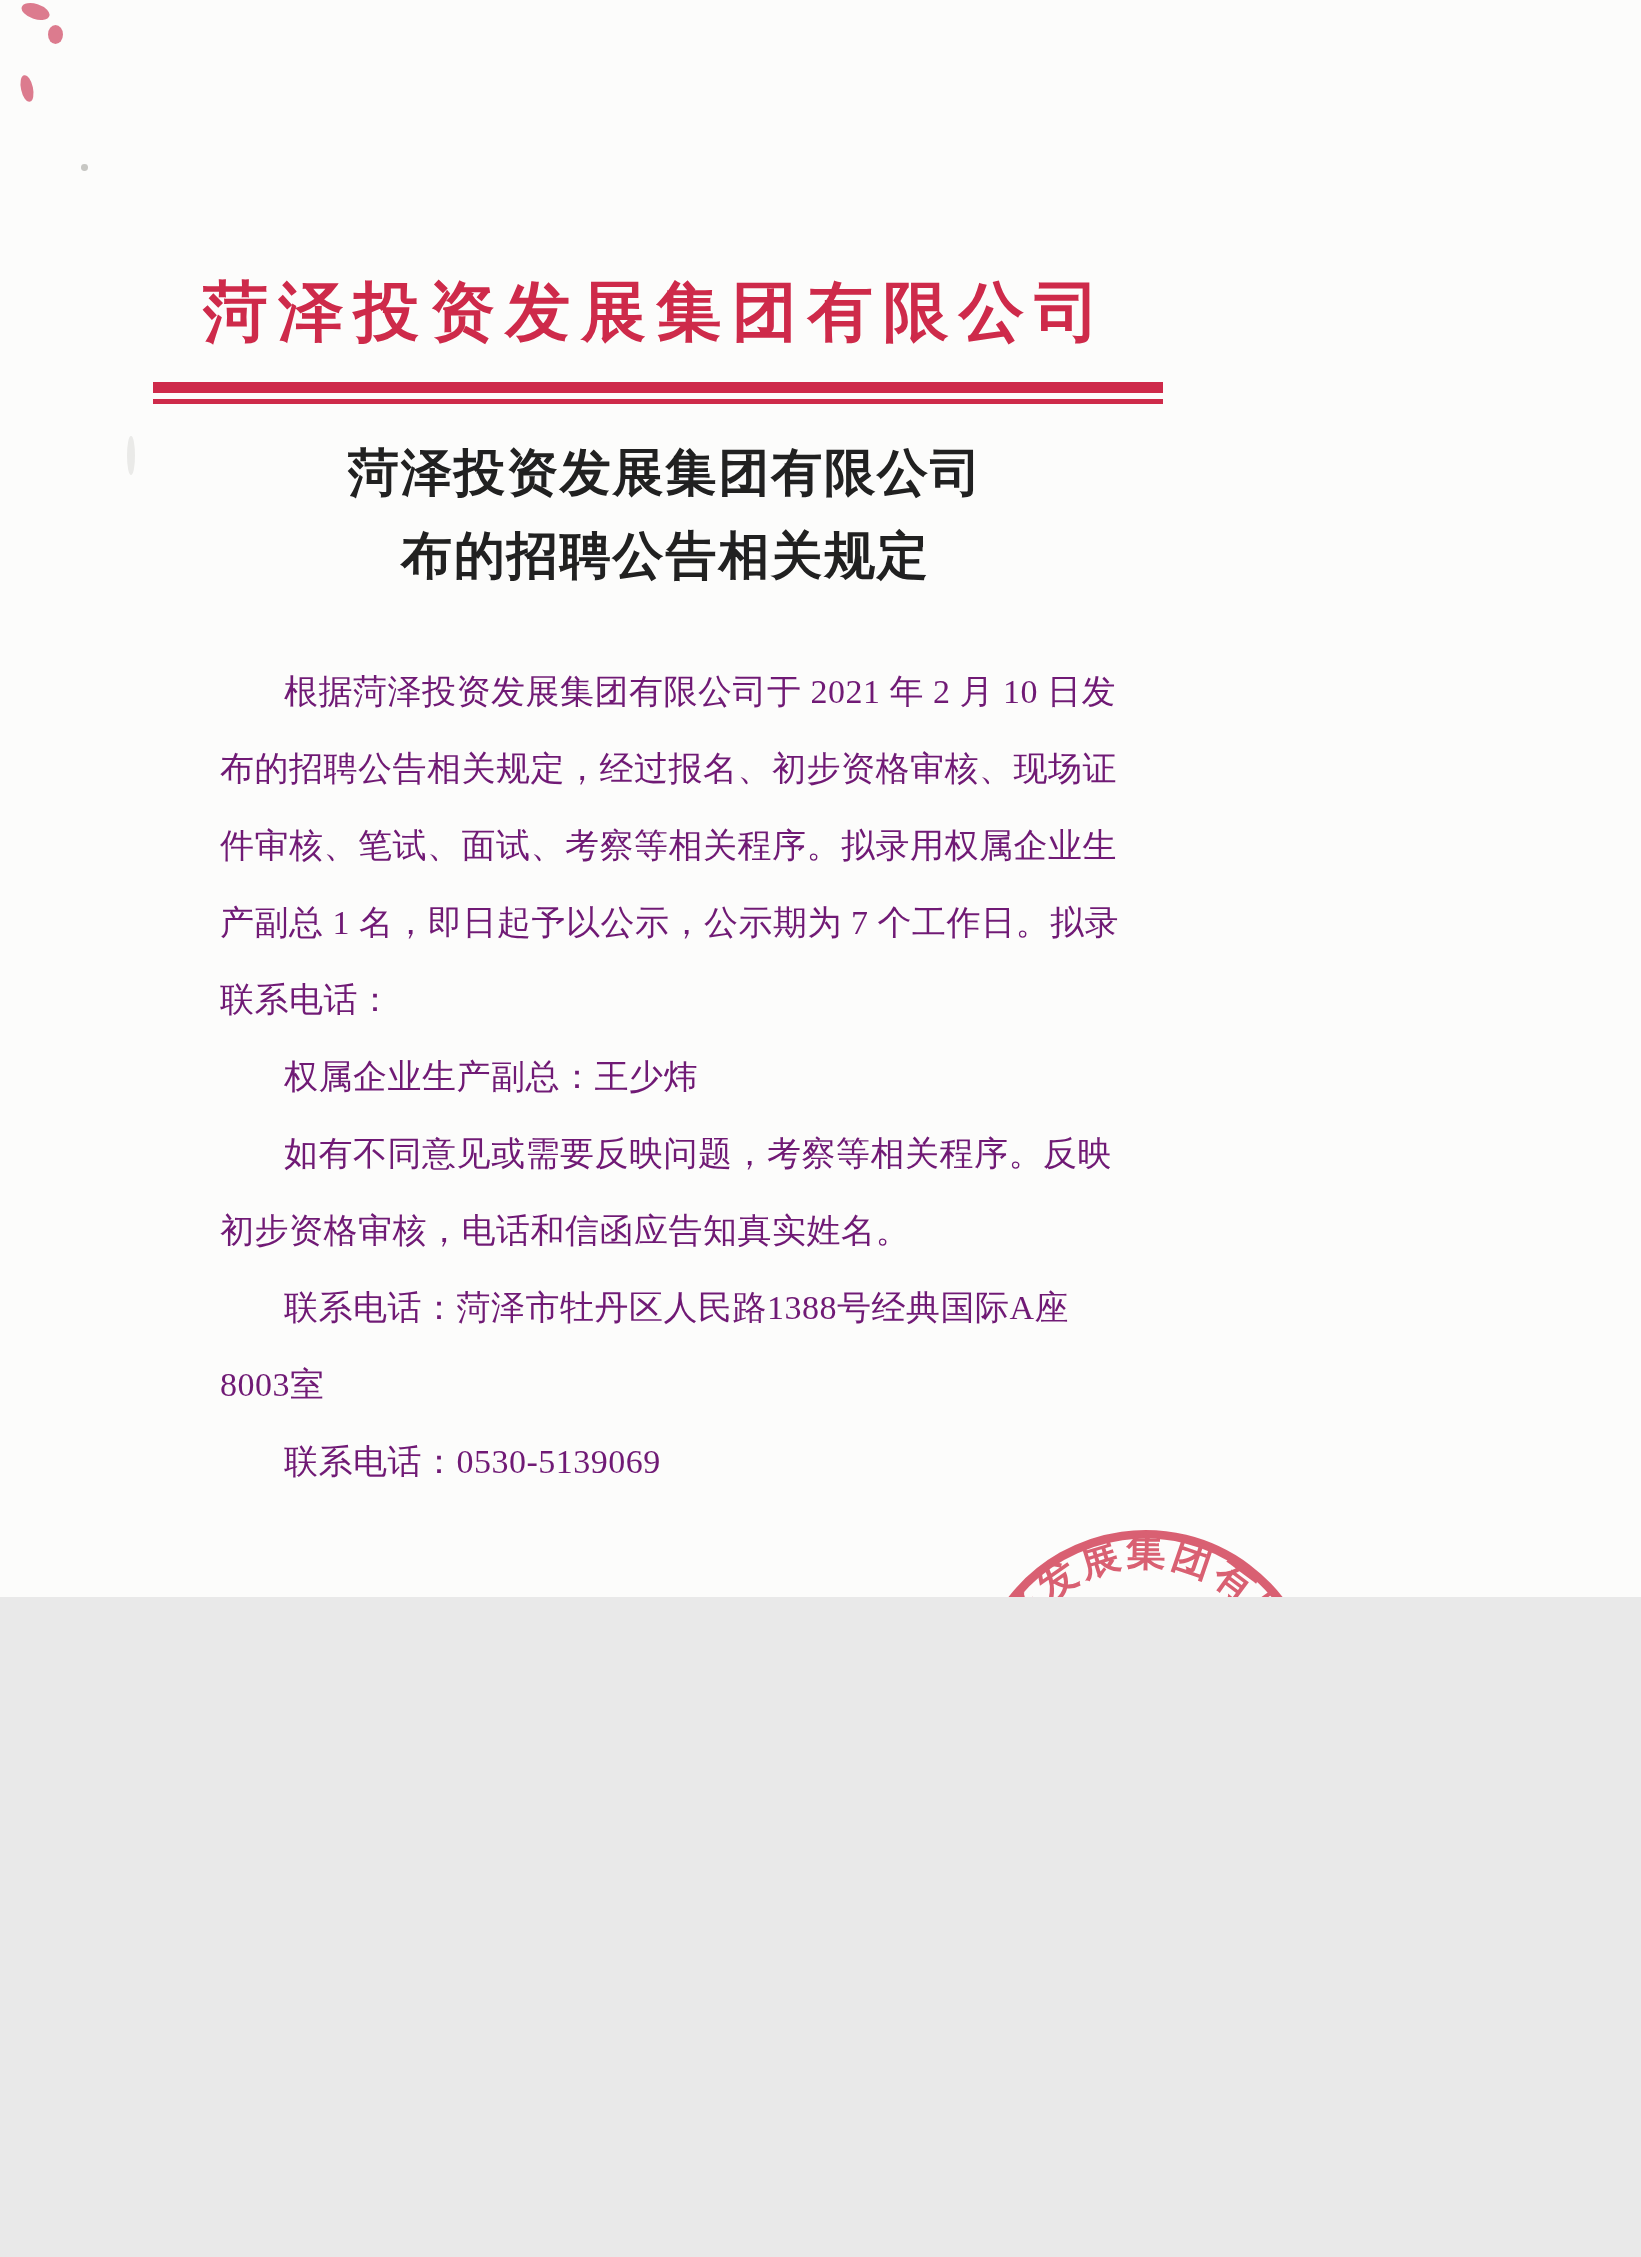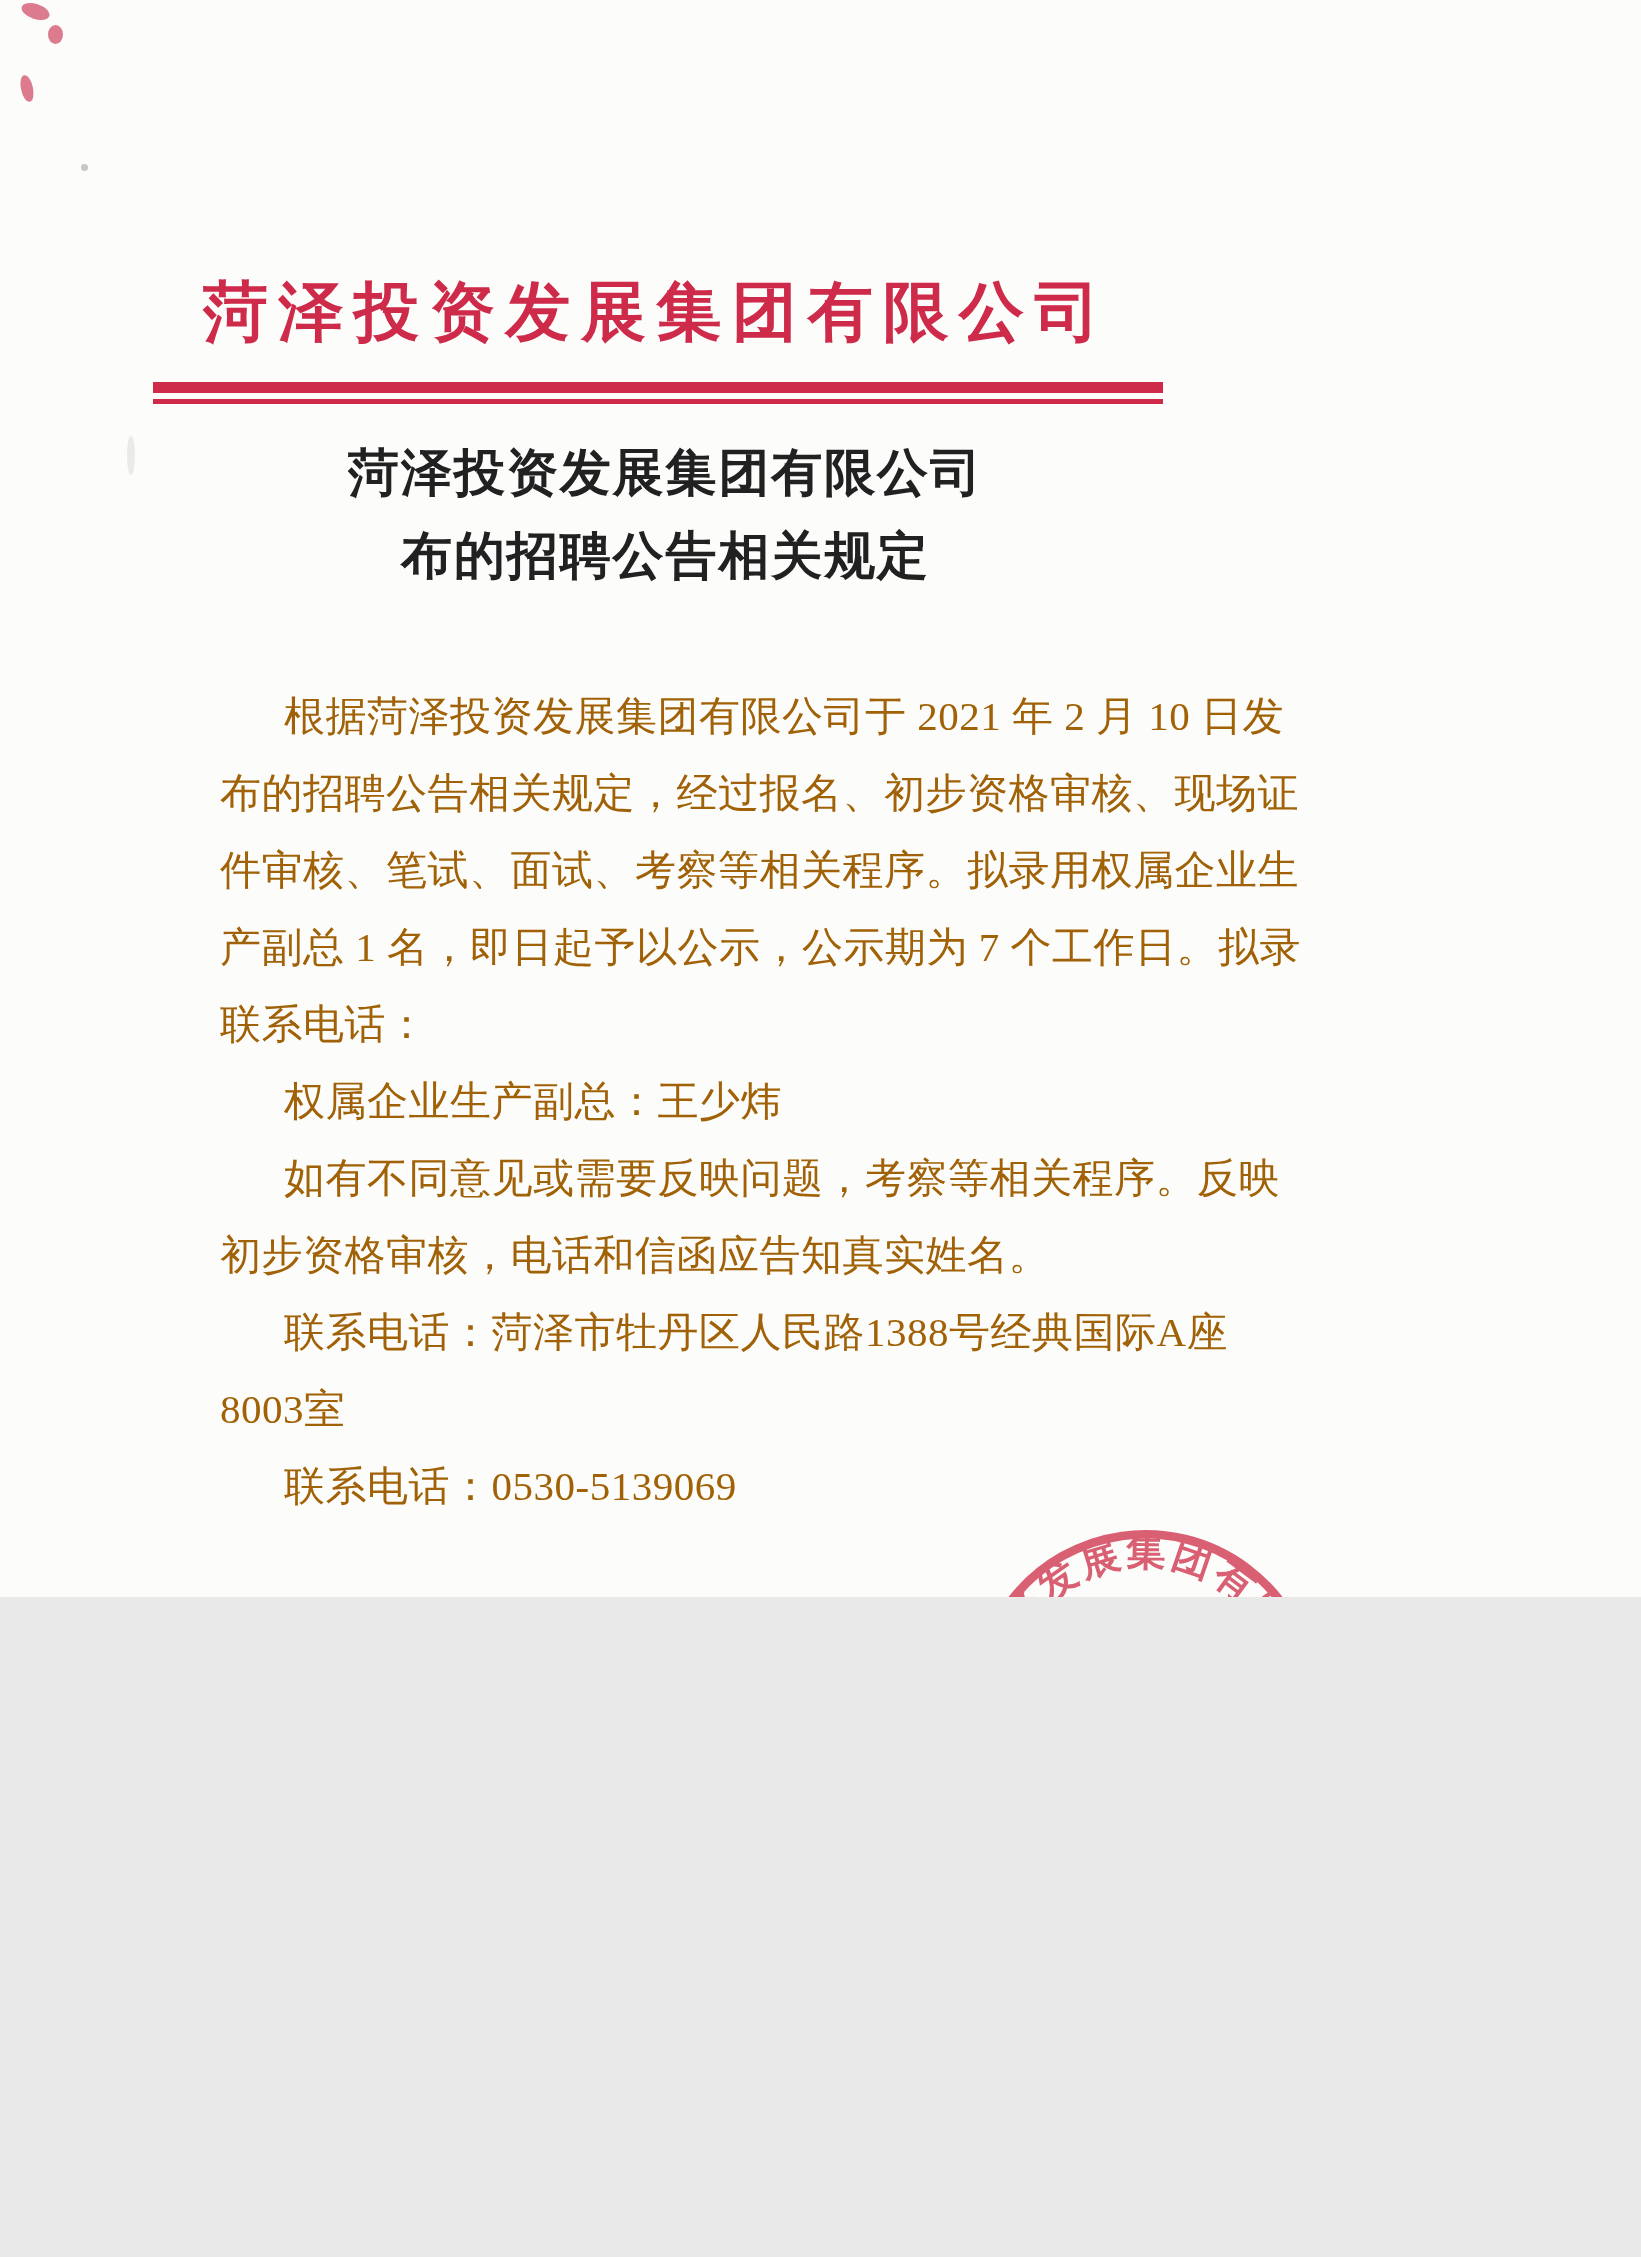--- a/index.html
+++ b/index.html
@@ -24,22 +24,22 @@
   .rule-thin{top:399px;height:4.8px;}
   
   .doc-title{
     position:absolute;left:154px;top:432px;width:1023px;
     text-align:center;color:#212121;
     font-size:51px;font-weight:600;line-height:83px;
     letter-spacing:1.9px;
   }
   
   .body-text{
-    position:absolute;left:220px;top:678px;width:1023px;
-    font-size:41px;color:#a16207;letter-spacing:0.5px;
+    position:absolute;left:220px;top:653px;width:1023px;
+    font-size:34px;color:#701a75;letter-spacing:0.5px;
   }
   .body-line{height:77px;line-height:77px;white-space:nowrap;}
   .indent{padding-left:64px;}
   
   .sig-company{
     position:absolute;left:854px;top:1636px;
     font-size:41px;color:#1d1d1d;white-space:nowrap;letter-spacing:1px;
   }
   .sig-date{
     position:absolute;left:983px;top:1721px;

